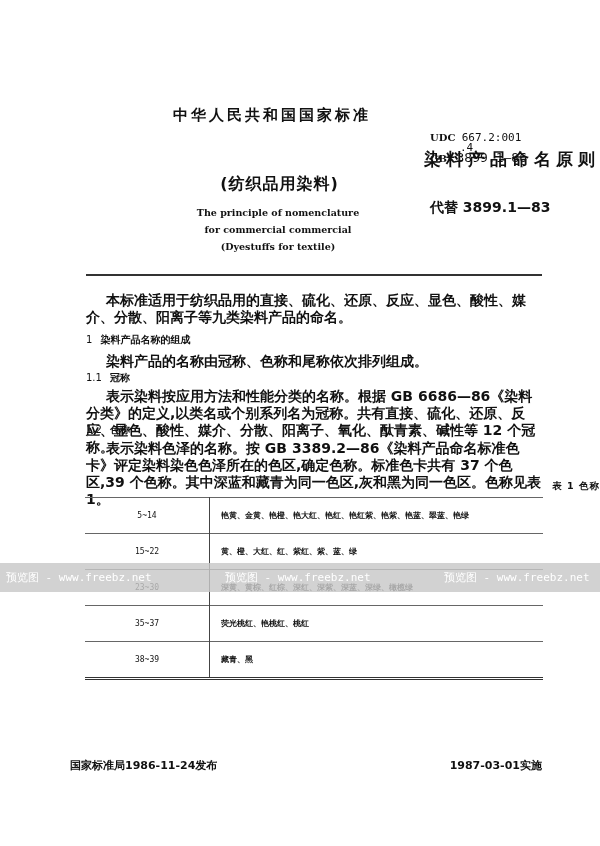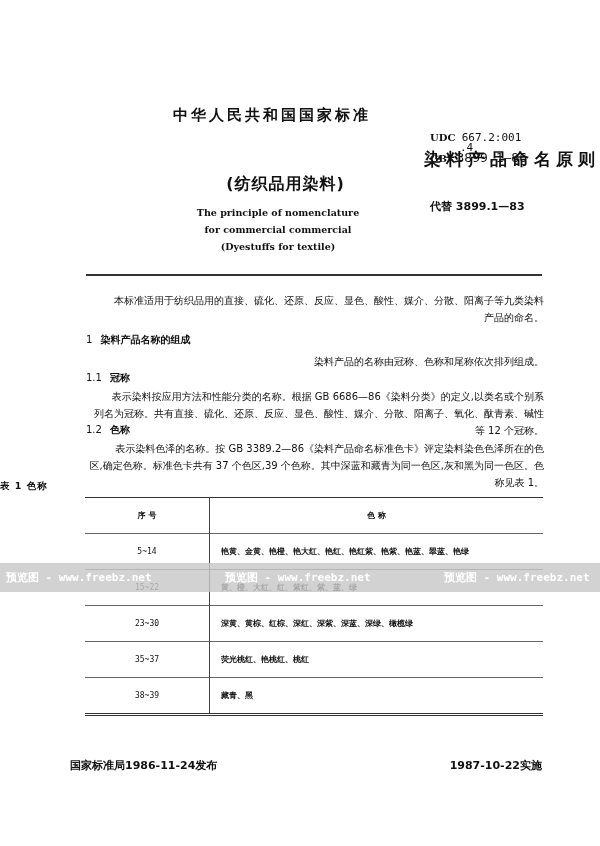--- a/index.html
+++ b/index.html
@@ -3,44 +3,44 @@
 <meta charset="utf-8">
 <style>
   html, body { margin: 0; padding: 0; }
   body {
     width: 600px; height: 846px; background: #ffffff; position: relative; overflow: hidden;
     font-family: "DejaVu Sans", sans-serif; color: #111;
   }
   .abs { position: absolute; }
   .national { left: 0; width: 544px; top: 106px; text-align: center; font-size: 15px; font-weight: bold; letter-spacing: 3px; }
   .title-cn { left: 0; width: 600px; top: 148px; text-align: right; font-size: 17px; font-weight: bold; letter-spacing: 5px; }
-  .subtitle-cn { left: 18px; width: 535px; top: 174px; text-align: center; font-size: 16px; font-weight: bold; letter-spacing: 1px; }
+  .subtitle-cn { left: 12px; width: 535px; top: 174px; text-align: center; font-size: 16px; font-weight: bold; letter-spacing: 1px; }
   .en { left: 0; width: 556px; text-align: center; font-family: "DejaVu Serif", serif; font-weight: bold; font-size: 9.5px; }
   .udc { left: 430px; top: 132px; font-size: 10px; line-height: 12px; }
   .udc b { font-family: "DejaVu Serif", serif; }
   .udc .num { font-family: "DejaVu Sans Mono", monospace; font-size: 11px; }
-  .replace { left: 430px; top: 199px; font-size: 11px; font-weight: bold; }
+  .replace { left: 430px; top: 199px; font-size: 14px; font-weight: bold; }
   .rule-top { left: 86px; top: 274px; width: 456px; height: 1.5px; background: #333; }
-  .para { font-size: 10px; font-weight: normal; line-height: 17px; left: 86px; width: 458px; text-align: right; }
+  .para { font-size: 14px; font-weight: bold; line-height: 17px; left: 86px; width: 458px; }
   .indent { text-indent: 20px; }
   .heading { font-size: 10px; font-weight: bold; left: 86px; }
   .heading .n { font-family: "DejaVu Sans", sans-serif; font-weight: normal; margin-right: 8px; }
-  .table-caption { left: 0; width: 600px; top: 480px; text-align: left; font-size: 9.5px; font-weight: bold; letter-spacing: 1px; }
+  .table-caption { left: 0; width: 600px; top: 480px; text-align: right; font-size: 9.5px; font-weight: bold; letter-spacing: 1px; }
   table.colors { position: absolute; left: 85px; top: 497px; width: 458px; border-collapse: collapse; font-size: 8px; font-weight: bold; }
   table.colors td, table.colors th { border-top: 1px solid #666; height: 35px; padding: 0; }
   table.colors tr:first-child th { border-top: 1.5px solid #333; }
   table.colors .idx { width: 124px; text-align: center; border-right: 1px solid #444; font-weight: normal; font-family: "DejaVu Sans Mono", monospace; font-size: 8px; }
   table.colors th.idx { font-weight: bold; font-family: "DejaVu Sans", sans-serif; }
   table.colors .names { padding-left: 11px; text-align: left; }
   table.colors th.names { text-align: center; padding-left: 0; }
   table.colors tr:last-child td { border-bottom: 3px double #333; }
   .footer-left { left: 70px; top: 758px; font-size: 11px; font-weight: bold; }
   .footer-right { right: 58px; top: 758px; font-size: 11px; font-weight: bold; }
   .watermark { left: 0; top: 563px; width: 600px; height: 29px; background: rgba(200,200,200,0.82); color: #ffffff; font-size: 11px; line-height: 29px; white-space: nowrap; font-family: "DejaVu Sans Mono", monospace; }
-  .watermark span { display: inline-block; font-weight: bold; }
+  .watermark span { display: inline-block; }
 </style>
 </head>
 <body>
 
 <div class="abs national">中华人民共和国国家标准</div>
 <div class="abs title-cn">染料产品命名原则</div>
 <div class="abs subtitle-cn">(纺织品用染料)</div>
 
 <div class="abs en" style="top:207px">The principle of nomenclature</div>
 <div class="abs en" style="top:224px">for commercial commercial</div>
@@ -69,24 +69,20 @@
 
 <div class="abs heading" style="top:423px">
   <span class="n">1.2</span><span>色称</span>
 </div>
 <div class="abs para indent" style="top:440px">表示染料色泽的名称。按 GB 3389.2—86《染料产品命名标准色卡》评定染料染色色泽所在的色区,确定色称。标准色卡共有 37 个色区,39 个色称。其中深蓝和藏青为同一色区,灰和黑为同一色区。色称见表 1。</div>
 
 <div class="abs table-caption">表 1  色称</div>
 
 <table class="colors">
   <tbody>
-      <tr>
-    <th class="idx">序    号</th>
-    <th class="names">色                称</th>
-  </tr>
   <tr>
     <td class="idx">5~14</td>
     <td class="names">艳黄、金黄、艳橙、艳大红、艳红、艳红紫、艳紫、艳蓝、翠蓝、艳绿</td>
   </tr>
   <tr>
     <td class="idx">15~22</td>
     <td class="names">黄、橙、大红、红、紫红、紫、蓝、绿</td>
   </tr>
   <tr>
     <td class="idx">23~30</td>
@@ -101,13 +97,13 @@
     <td class="names">藏青、黑</td>
   </tr>
 </tbody>
   </table>
 
 <div class="abs watermark">
   <span style="margin-left:6px;width:205px">预览图 - www.freebz.net</span><span style="width:205px;margin-left:14px">预览图 - www.freebz.net</span><span style="margin-left:14px">预览图 - www.freebz.net</span>
 </div>
 
 <div class="abs footer-left">国家标准局1986-11-24发布</div>
-<div class="abs footer-right">1987-10-22实施</div>
+<div class="abs footer-right">1987-03-01实施</div>
 
 </body></html>

